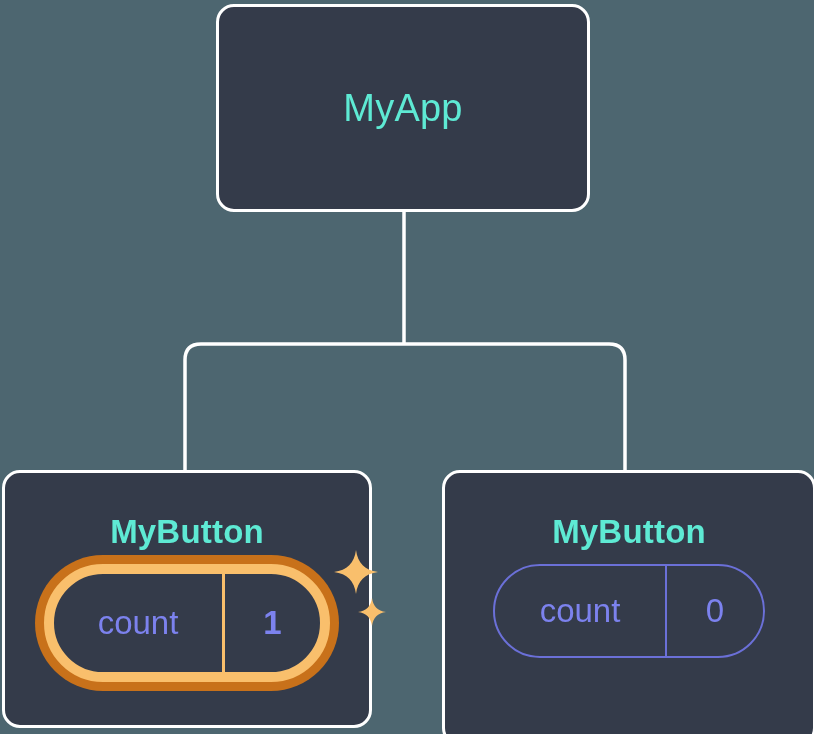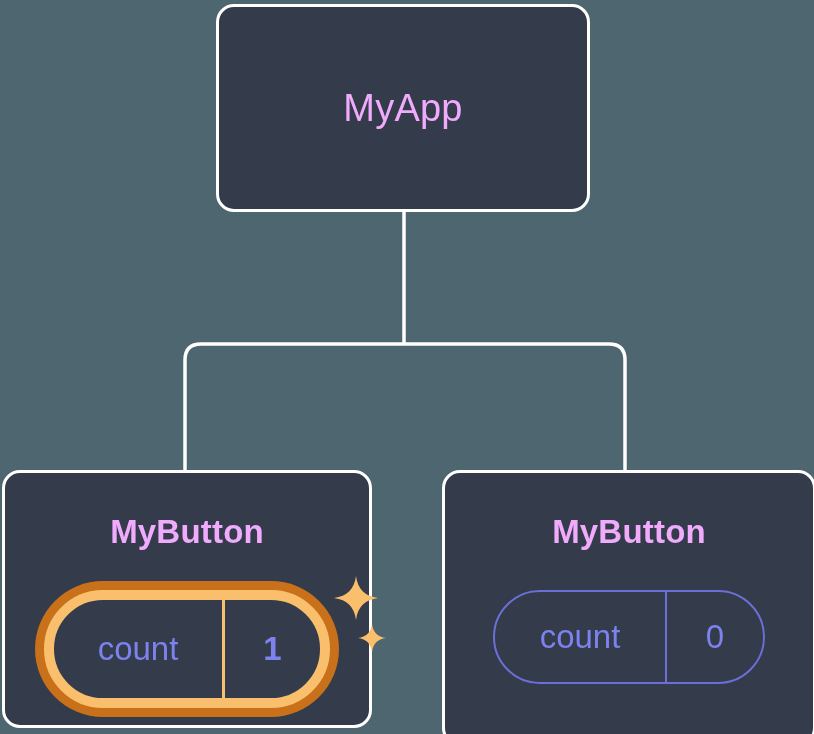--- a/index.html
+++ b/index.html
@@ -32,21 +32,21 @@
     position: absolute;
     background: #343b4a;
     border: 3px solid #ffffff;
     border-radius: 18px;
     box-sizing: border-box;
     display: flex;
     flex-direction: column;
     align-items: center;
   }
   .node-title {
-    color: #f0abfc;
+    color: #5eead4;
     letter-spacing: 0.2px;
     white-space: nowrap;
   }
 
   #node-root {
     left: 216px;
     top: 4px;
     width: 374px;
     height: 208px;
     justify-content: center;
@@ -72,21 +72,21 @@
   }
   #node-child-left .node-title,
   #node-child-right .node-title {
     font-size: 33px;
     font-weight: 700;
   }
 
   
   .pill-wrap {
     position: relative;
-    margin-top: 39px;
+    margin-top: 13px;
     display: flex;
     align-items: center;
   }
 
   .pill {
     display: flex;
     align-items: stretch;
     box-sizing: border-box;
     background: #343b4a;
   }

